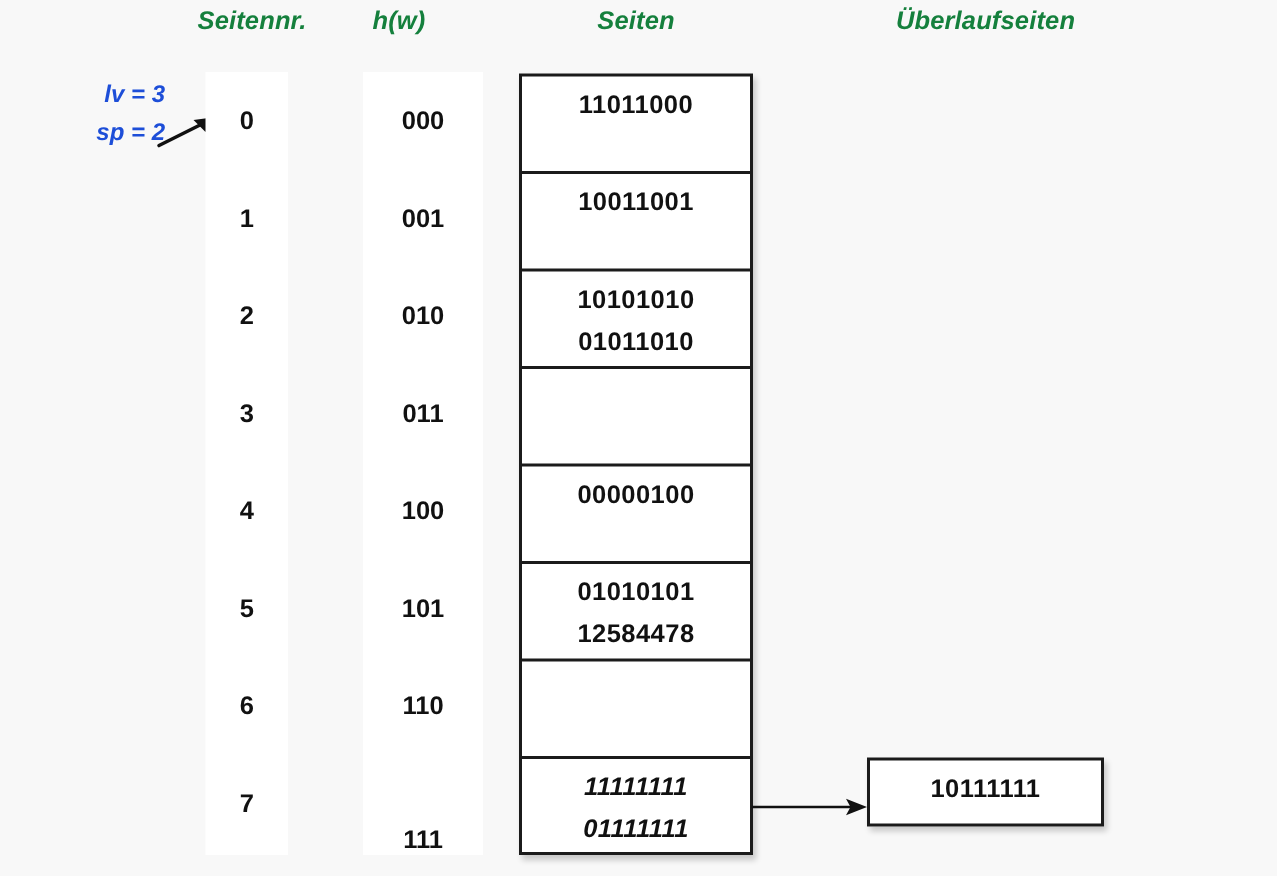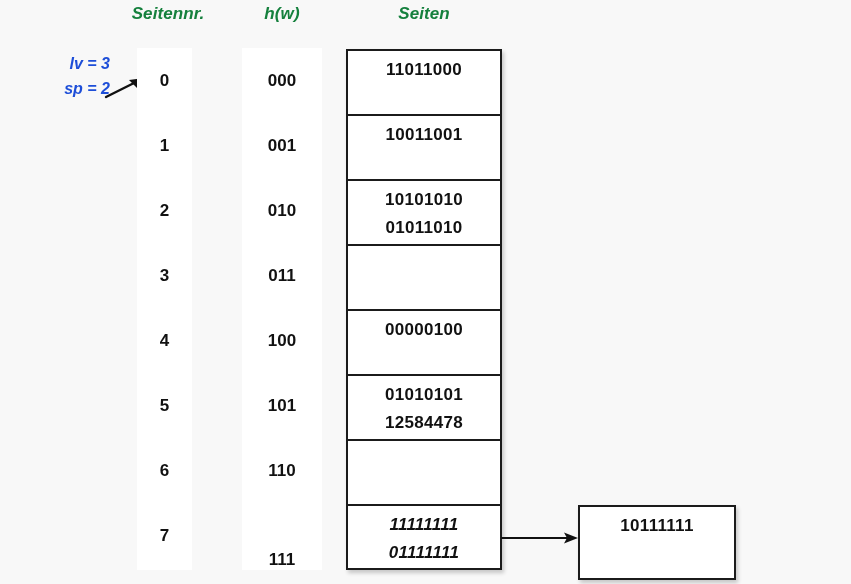--- a/index.html
+++ b/index.html
@@ -18,21 +18,21 @@
     position:absolute;
     font-style:italic;
     font-weight:700;
     font-size:17px;
     letter-spacing:.1px;
     white-space:nowrap;
     transform:translateX(-50%);
     color:#15803d;
   }
   #hdr-seitennr{left:168px;top:4px;}
-  #hdr-hw{left:282px;top:4px;}
+  #hdr-hw{left:266px;top:4px;}
   #hdr-seiten{left:424px;top:4px;}
   #hdr-ueberlauf{left:657px;top:4px;}
 
   
   .annot{
     position:absolute;
     font-style:italic;
     font-weight:700;
     font-size:16px;
     white-space:nowrap;
@@ -88,21 +88,21 @@
     line-height:28px;
     letter-spacing:.3px;
     color:#111;
     white-space:nowrap;
   }
 
   
   #overflow-box{
     position:absolute;
     left:578px;top:505px;
-    width:158px;height:75px;
+    width:158px;height:46px;
     border:2px solid #1b1b1b;
     background:#fff;
     box-sizing:border-box;
     box-shadow:2px 3px 4px rgba(0,0,0,.20);
     display:flex;
     flex-direction:column;
     align-items:center;
     justify-content:flex-start;
     padding-top:5px;
   }
@@ -115,20 +115,21 @@
   }
 </style>
 </head>
 <body>
 
 <div class="stage">
 
   <div class="col-header" id="hdr-seitennr">Seitennr.</div>
   <div class="col-header" id="hdr-hw">h(w)</div>
   <div class="col-header" id="hdr-seiten">Seiten</div>
+  <div class="col-header" id="hdr-ueberlauf">Überlaufseiten</div>
 
   <div class="annot" id="annot-lv">lv = 3</div>
   <div class="annot" id="annot-sp">sp = 2</div>
   <svg id="annot-arrow" viewBox="0 0 46 32">
     <path d="M2 25 L38 7" stroke="#111" stroke-width="2.4" fill="none" stroke-linecap="round"></path>
     <path d="M40 6 L25 8 L33 16 Z" fill="#111"></path>
   </svg>
 
   <div class="band" id="band-seitennr"></div>
   <div class="band" id="band-hw"></div>

